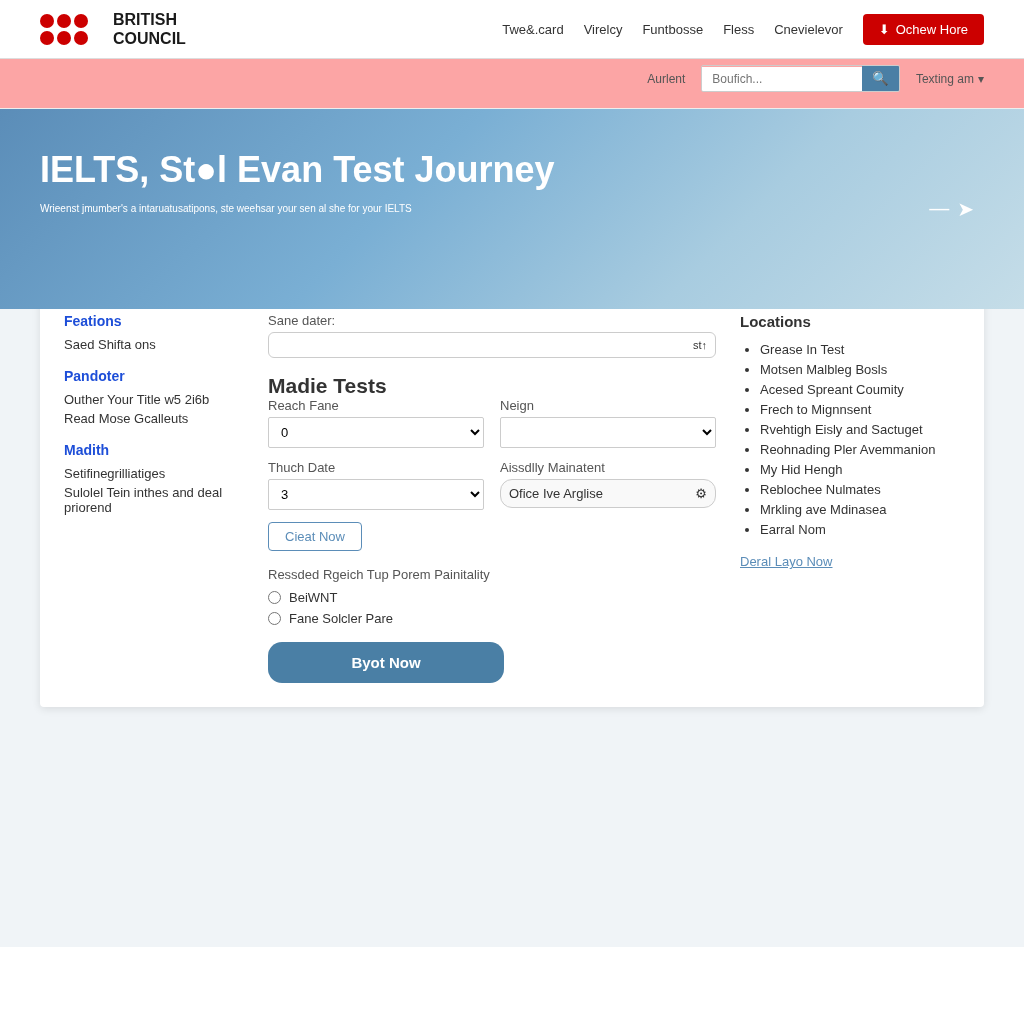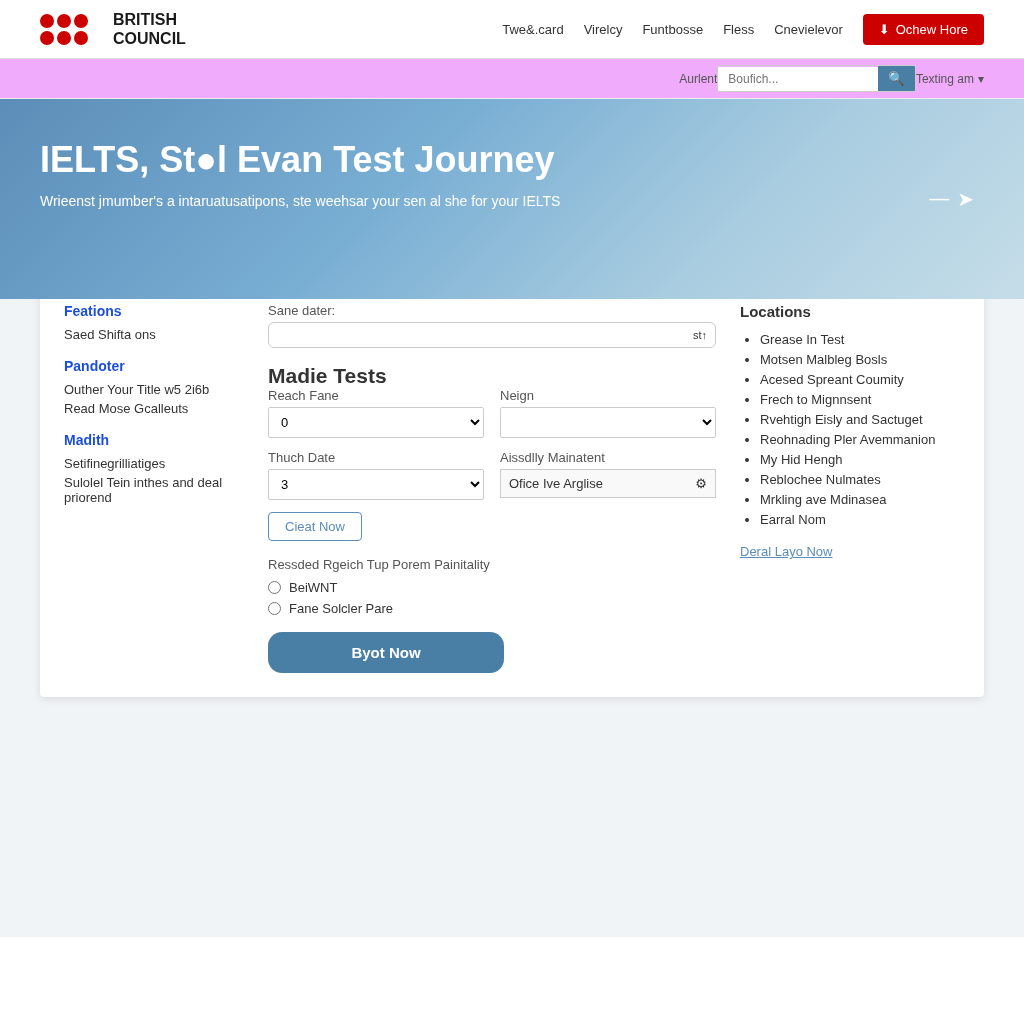--- a/index.html
+++ b/index.html
@@ -9,31 +9,31 @@
     .header { background: #fff; border-bottom: 1px solid #ddd; padding: 10px 40px; display: flex; align-items: center; justify-content: space-between; }
     .logo { display: flex; align-items: center; gap: 25px; }
     .logo-dots { display: grid; grid-template-columns: repeat(3, 14px); gap: 3px; }
     .logo-dot { width: 14px; height: 14px; background: #cc0000; border-radius: 50%; }
     .logo-text { font-size: 16px; font-weight: bold; color: #1a1a1a; line-height: 1.2; }
     .nav { display: flex; align-items: center; gap: 20px; }
     .nav-item { color: #333; text-decoration: none; font-size: 13px; cursor: pointer; }
     .nav-btn { background: #cc0000; color: #fff; padding: 8px 16px; border: none; border-radius: 4px; cursor: pointer; font-size: 13px; display: flex; align-items: center; gap: 6px; }
 
     
-    .top-bar { background: #f0abfc; padding: 6px 40px 6px; display: flex; align-items: center; justify-content: flex-end; border-bottom: 1px solid #eee; }
+    .top-bar { background: #fca5a5; padding: 6px 40px 16px; display: flex; align-items: center; justify-content: flex-end; gap: 16px; border-bottom: 1px solid #eee; }
     .top-bar-link { font-size: 12px; color: #555; cursor: pointer; }
     .search-container { display: flex; align-items: center; border: 1px solid #ccc; border-radius: 2px; overflow: hidden; }
     .search-input { border: none; outline: none; padding: 5px 10px; font-size: 12px; width: 160px; }
     .search-btn { background: #4a7fa5; border: none; padding: 5px 10px; cursor: pointer; color: #fff; }
     .language-selector { font-size: 12px; color: #555; cursor: pointer; display: flex; align-items: center; gap: 4px; text-align: center; }
 
     
     .hero { background: linear-gradient(135deg, #5b8db8 0%, #7aafd4 40%, #a8cce0 70%, #c5dde8 100%); padding: 40px 40px 30px; min-height: 200px; position: relative; }
     .hero h1 { font-size: 36px; color: #fff; font-weight: bold; margin-bottom: 12px; }
-    .hero p { font-size: 14px; color: #fff; margin-bottom: 20px; max-width: 600px; }
+    .hero p { font-size: 10px; color: #fff; margin-bottom: 20px; max-width: 600px; }
     .hero-buttons { display: flex; align-items: center; gap: 16px; }
     .btn-register { background: #fff; color: #333; padding: 7px 16px; border: 1px solid #ccc; border-radius: 4px; cursor: pointer; font-size: 13px; }
     .btn-link { color: #fff; font-size: 13px; cursor: pointer; text-decoration: underline; }
     .hero-icons { position: absolute; right: 50px; top: 50%; transform: translateY(-50%); display: flex; gap: 8px; }
     .hero-icon { color: #fff; font-size: 20px; cursor: pointer; }
 
     
     .main-content { background: #f0f4f7; padding: 0 40px 40px; }
     .content-box { background: #fff; border-radius: 4px; padding: 24px; display: grid; grid-template-columns: 180px 1fr 220px; gap: 24px; margin-top: -20px; box-shadow: 0 2px 8px rgba(0,0,0,0.1); }
 
@@ -41,21 +41,21 @@
     .sidebar-section { margin-bottom: 16px; }
     .sidebar-title { color: #1d4ed8; font-weight: bold; font-size: 14px; margin-bottom: 8px; }
     .sidebar-item { color: #333; font-size: 13px; margin-bottom: 4px; cursor: pointer; }
     .search-date { margin-bottom: 16px; }
     .search-date label { font-size: 13px; color: #555; display: block; margin-bottom: 4px; }
     .date-input { width: 100%; border: 1px solid #ccc; padding: 6px 8px; border-radius: 6px; font-size: 11px; display: flex; align-items: center; justify-content: space-between; background: #fff; }
 
     .form-row { display: grid; grid-template-columns: 1fr 1fr; gap: 16px; margin-bottom: 12px; }
     .form-group label { font-size: 13px; color: #555; display: block; margin-bottom: 4px; }
     .form-select { width: 100%; border: 1px solid #ccc; padding: 6px 8px; border-radius: 2px; font-size: 13px; background: #fff; cursor: pointer; appearance: auto; }
-    .form-input { width: 100%; border: 1px solid #ccc; padding: 6px 8px; border-radius: 0; font-size: 13px; background: #f9f9f9; }
+    .form-input { width: 100%; border: 1px solid #ccc; padding: 6px 8px; border-radius: 12px; font-size: 13px; background: #f9f9f9; }
 
     .clear-btn { border: 1px solid #5b8db8; color: #5b8db8; background: #fff; padding: 6px 16px; border-radius: 4px; cursor: pointer; font-size: 13px; margin-bottom: 16px; }
 
     .results-label { font-size: 13px; color: #555; margin-bottom: 8px; }
     .radio-group { margin-bottom: 16px; }
     .radio-item { display: flex; align-items: center; gap: 8px; margin-bottom: 6px; font-size: 13px; cursor: pointer; }
     .radio-item input { cursor: pointer; }
 
     .book-btn { background: #4a7fa5; color: #fff; border: none; padding: 12px 32px; border-radius: 14px; cursor: pointer; font-size: 15px; font-weight: bold; width: 236px; }
 

